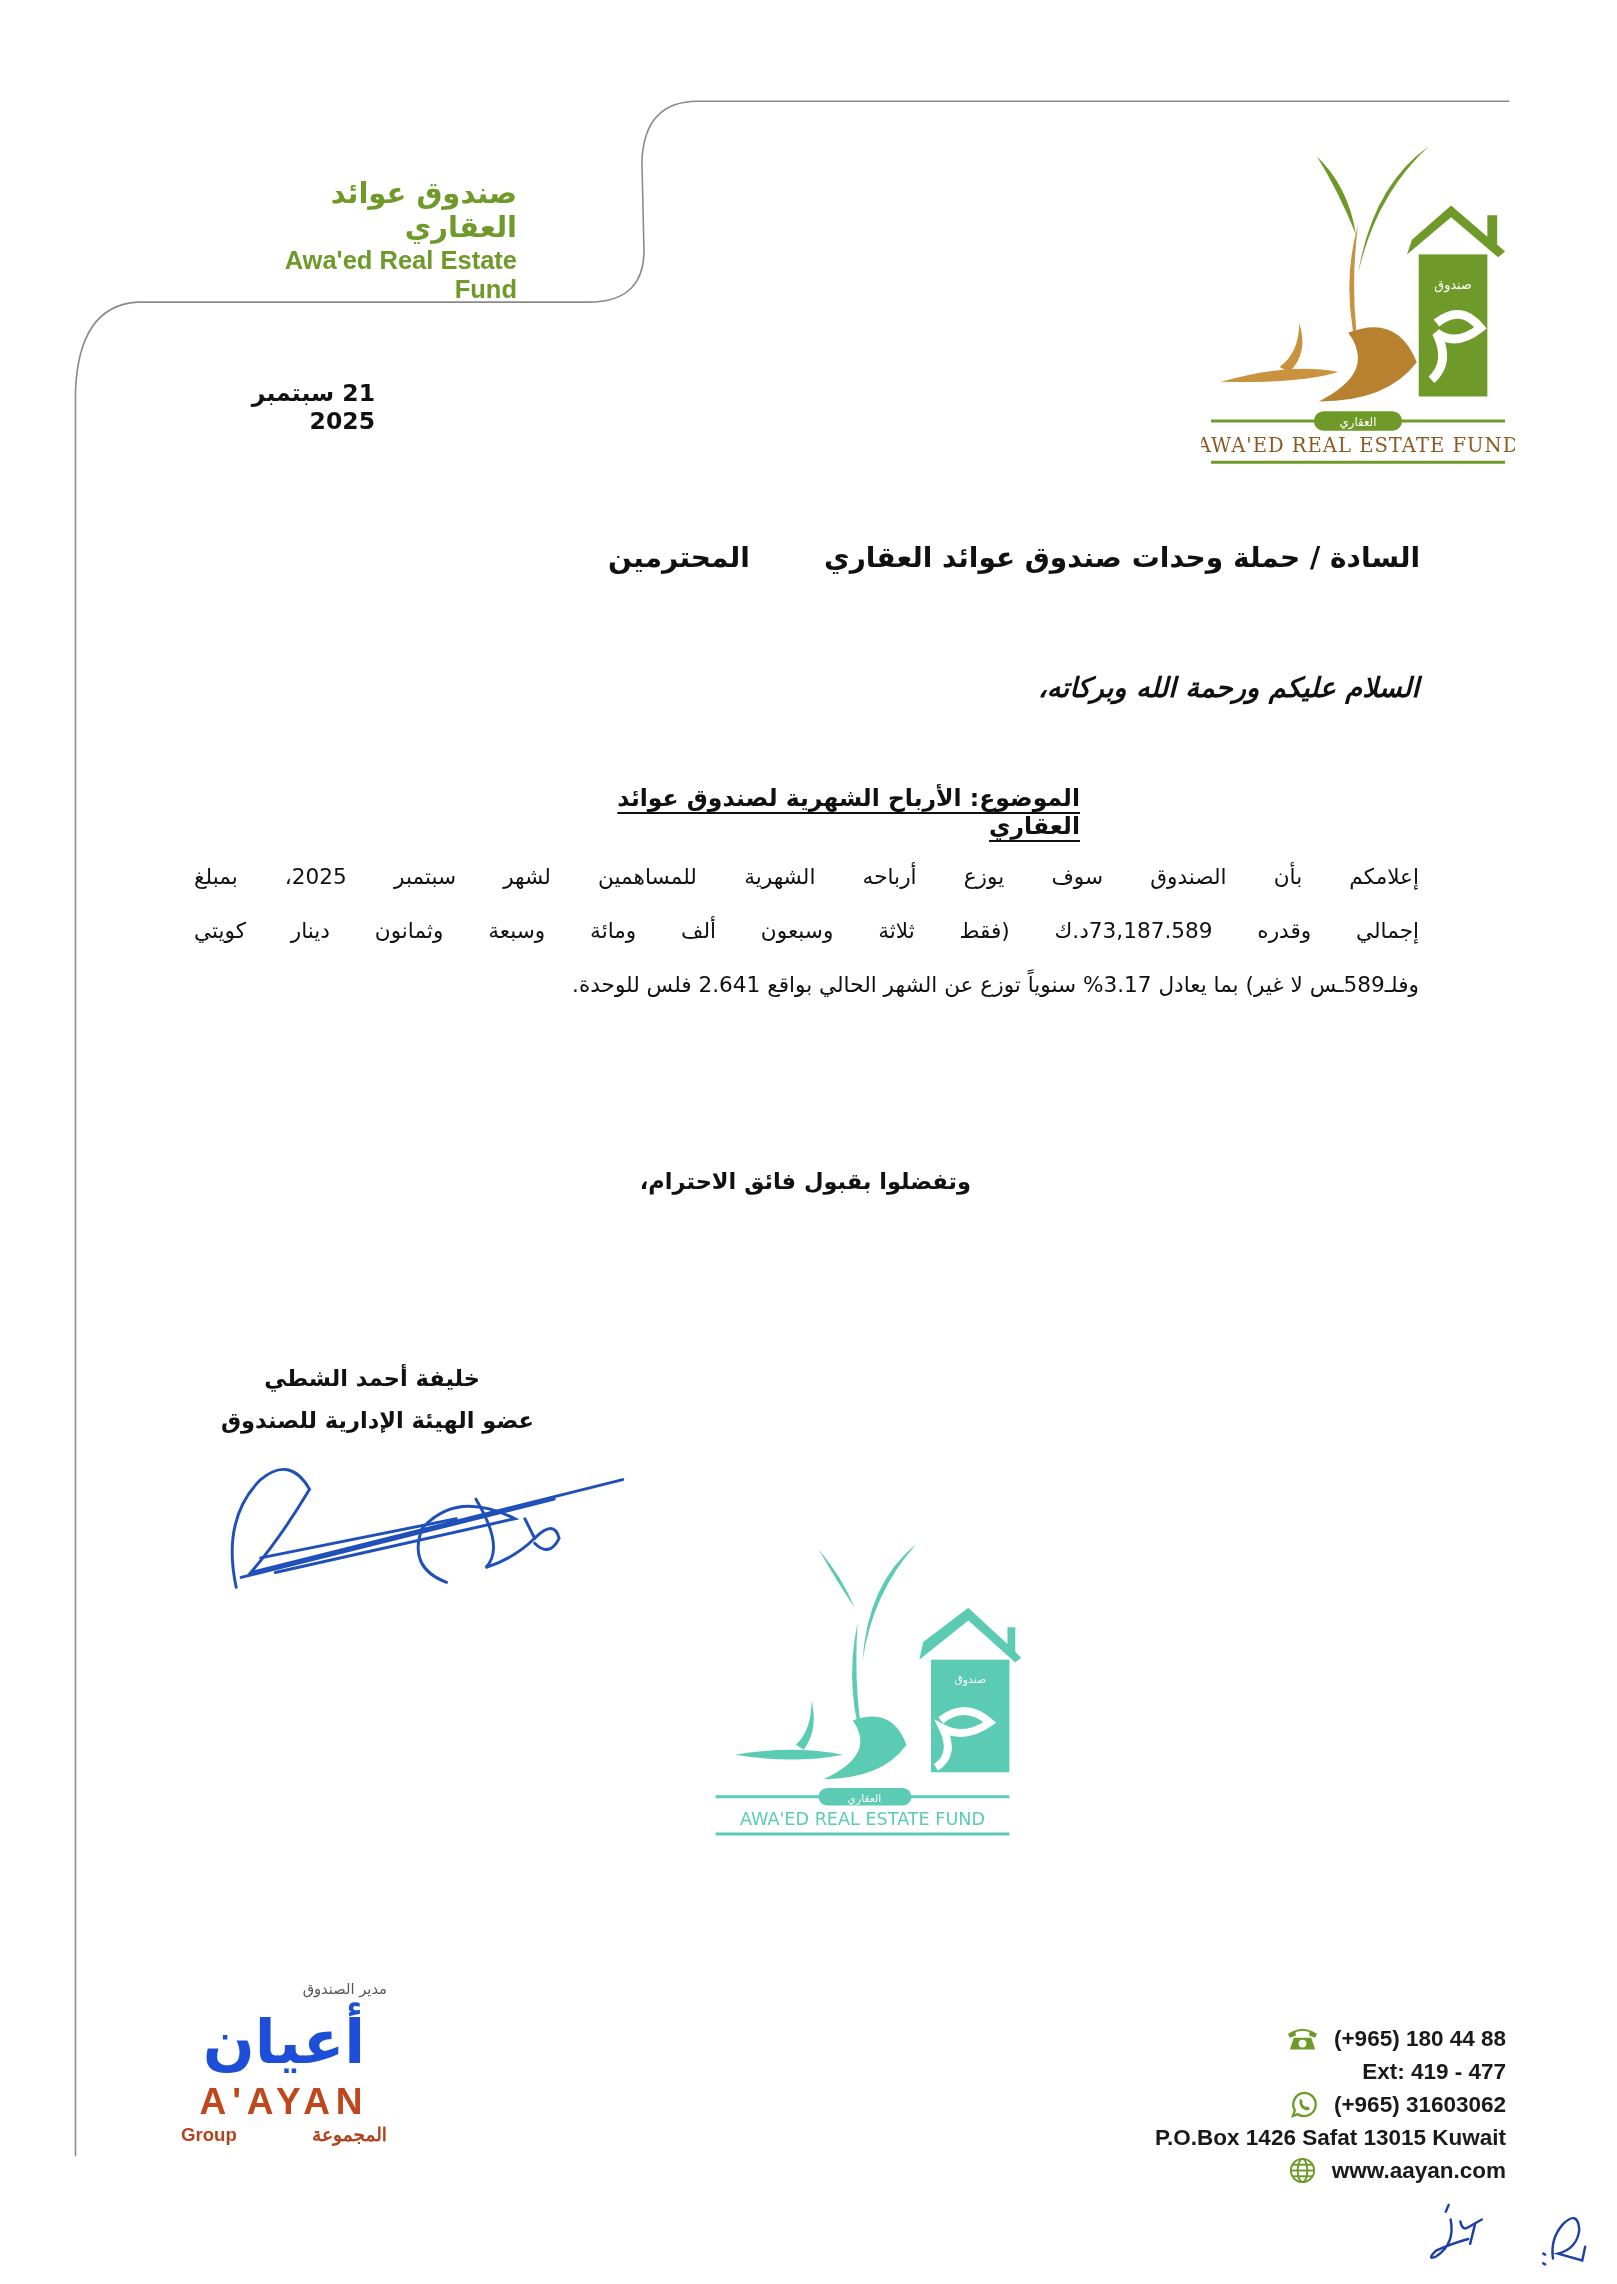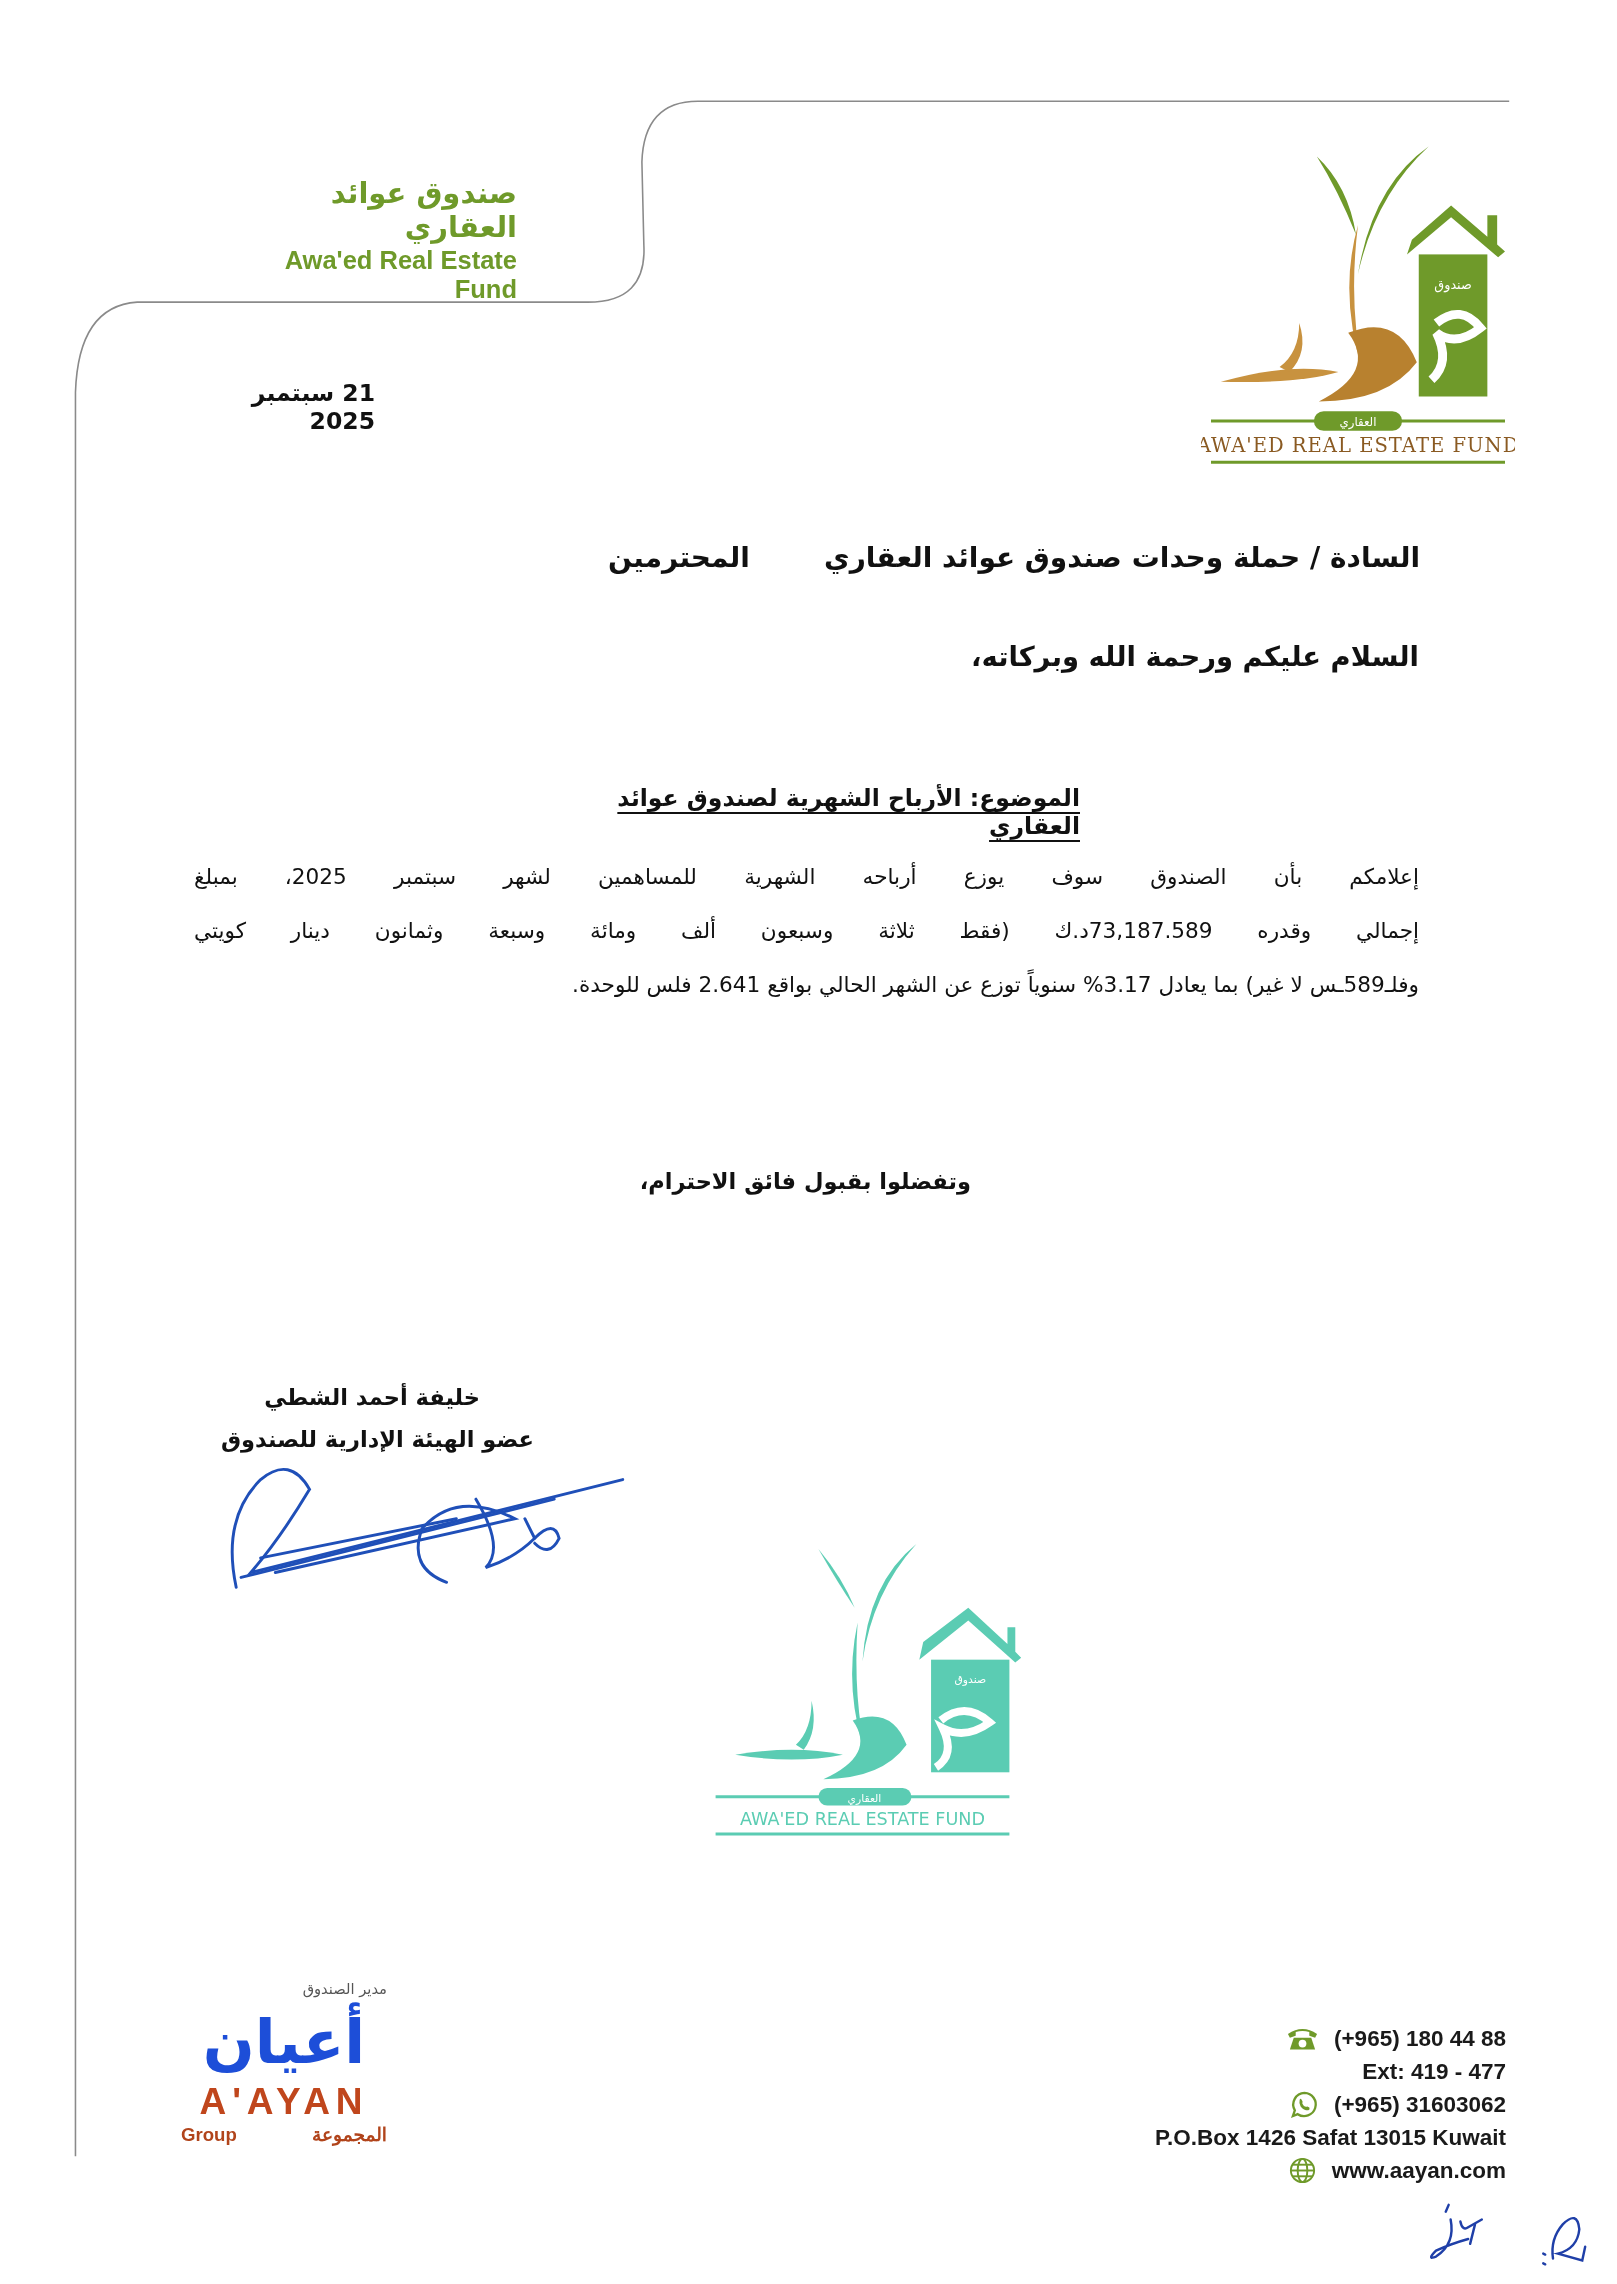--- a/index.html
+++ b/index.html
@@ -9,21 +9,21 @@
   svg.frame { position:absolute; left:0; top:0; }
   .rtl { direction:rtl; }
   .hdr-ar { color:#6f9a2a; font-family:"DejaVu Sans", sans-serif; font-size:29px; font-weight:bold; letter-spacing:0.5px; }
   .hdr-en { color:#6f9a2a; font-family:"Liberation Sans", sans-serif; font-size:25.5px; font-weight:bold; }
   .date { font-family:"DejaVu Sans", sans-serif; font-weight:bold; font-size:23.5px; color:#111; }
   .addressee { font-family:"DejaVu Sans", sans-serif; font-weight:bold; font-size:28px; }
   .greeting { font-family:"DejaVu Sans", sans-serif; font-weight:bold; font-size:27.4px; }
   .subject { font-family:"DejaVu Sans", sans-serif; font-weight:bold; font-size:23.5px; text-decoration:underline; text-underline-offset:5.9px; }
   .body-line { font-family:"DejaVu Sans", sans-serif; font-size:21.6px; text-align:justify; text-align-last:justify; white-space:nowrap; }
   .closing { font-family:"DejaVu Sans", sans-serif; font-weight:bold; font-size:22.5px; }
-  .sig-name { font-family:"DejaVu Sans", sans-serif; font-weight:bold; font-size:22.5px;margin-top:19px; }
+  .sig-name { font-family:"DejaVu Sans", sans-serif; font-weight:bold; font-size:22.5px; }
   .contact { font-family:"Liberation Sans", sans-serif; font-size:22.5px; font-weight:bold; color:#1a1a1a; text-align:right; line-height:33px; }
   .contact .row { display:flex; justify-content:flex-end; align-items:center; gap:15px; }
   .aayan-small { color:#555; font-size:14.7px; letter-spacing:6.9px; }
   .aayan-ar { color:#1d4ed8; font-size:61px; font-weight:bold; font-family:"DejaVu Sans", sans-serif; }
   .aayan-en { color:#c0461c; font-family:"Liberation Sans", sans-serif; font-weight:bold; font-size:37px; letter-spacing:5.9px; }
   .aayan-grp { color:#b1441b; font-family:"Liberation Sans", sans-serif; font-weight:bold; font-size:18.6px; }
 </style>
 </head>
 <body>
 
@@ -60,21 +60,21 @@
   </svg>
 </div>
 
 <div class="abs rtl date" style="left:194px; top:379px; width:181px; text-align:right;">21 سبتمبر 2025</div>
 
 <div class="abs rtl addressee" style="left:608px; top:541px; width:812px; display:flex; justify-content:space-between;">
   <span>السادة / حملة وحدات صندوق عوائد العقاري</span>
   <span>المحترمين</span>
 </div>
 
-<div class="abs rtl greeting" style="left:882px; top:641px; width:537px; text-align:right;">السلام عليكم ورحمة الله وبركاته،</div>
+<div class="abs rtl greeting" style="left:882px; top:672px; width:537px; text-align:right;font-style:italic;">السلام عليكم ورحمة الله وبركاته،</div>
 
 <div class="abs rtl subject" style="left:529px; top:784px; width:551px; text-align:right;">الموضوع: الأرباح الشهرية لصندوق عوائد العقاري</div>
 
 <div class="abs rtl" style="left:194px; top:864px; width:1225px;">
   <div class="body-line" style="height:54px;">إعلامكم بأن الصندوق سوف يوزع أرباحه الشهرية للمساهمين لشهر سبتمبر 2025، بمبلغ</div>
   <div class="body-line" style="height:54px;">إجمالي وقدره 73,187.589د.ك (فقط ثلاثة وسبعون ألف ومائة وسبعة وثمانون دينار كويتي</div>
   <div class="body-line" style="height:54px; text-align-last:right; text-align:right;">وفلـ589ـس لا غير) بما يعادل 3.17% سنوياً توزع عن الشهر الحالي بواقع 2.641 فلس للوحدة.</div>
 </div>
 
 <div class="abs rtl closing" style="left:608px; top:1168px; width:363px; text-align:right;">وتفضلوا بقبول فائق الاحترام،</div>

